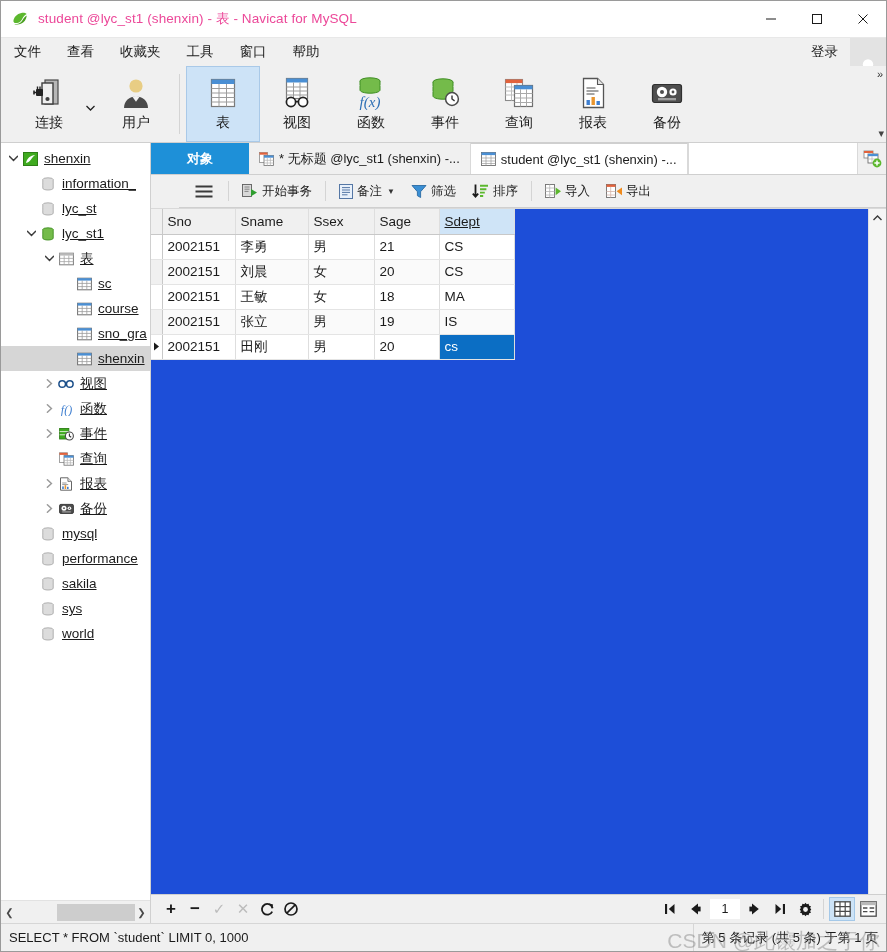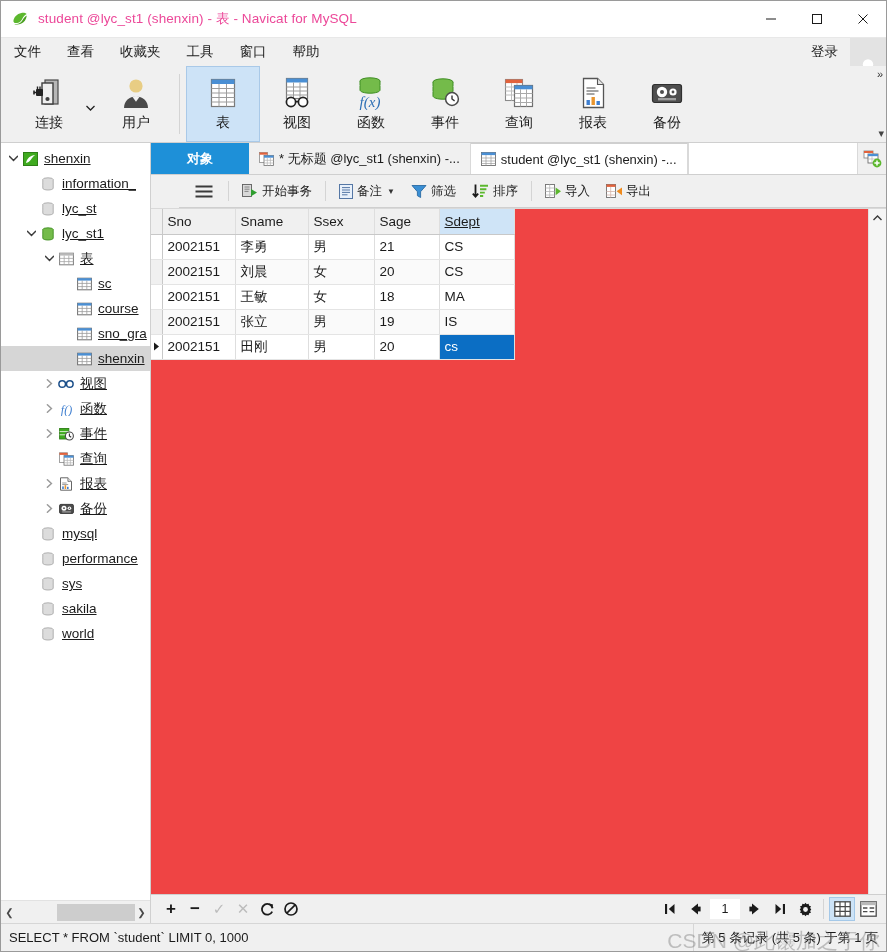--- a/index.html
+++ b/index.html
@@ -328,21 +328,21 @@
     flex: 1 1 auto;
     display: flex;
     min-height: 0;
     background: #fff;
     border-top: 1px solid #d9d9d9;
   }
   .gridwrap {
     flex: 1 1 auto;
     min-width: 0;
     overflow: hidden;
-    background: #ef4444;
+    background: #1d4ed8;
     position: relative;
   }
   table.datagrid {
     border-collapse: collapse;
     table-layout: fixed;
     font-size: 13.5px;
     background: #fff;
   }
   table.datagrid th, table.datagrid td {
     border-right: 1px solid #dedede;
@@ -918,33 +918,33 @@
           <div class="tree-row">
             <span class="tw empty" style="margin-left: 22px;"></span>
             <span class="ticon">
               <svg width="14" height="14" viewBox="0 0 14 14">
                 <ellipse cx="7" cy="2.6" rx="5.2" ry="1.8" fill="#dcdcdc" stroke="#a9a9a9" stroke-width="0.9"></ellipse>
                 <path d="M1.8 2.6v3c0 1 2.3 1.8 5.2 1.8s5.2-.8 5.2-1.8v-3" fill="#dcdcdc" stroke="#a9a9a9" stroke-width="0.9"></path>
                 <path d="M1.8 5.6v3c0 1 2.3 1.8 5.2 1.8s5.2-.8 5.2-1.8v-3" fill="#dcdcdc" stroke="#a9a9a9" stroke-width="0.9"></path>
                 <path d="M1.8 8.6v2.6c0 1 2.3 1.8 5.2 1.8s5.2-.8 5.2-1.8V8.6" fill="#dcdcdc" stroke="#a9a9a9" stroke-width="0.9"></path>
               </svg>
             </span>
-            <span class="tlabel">sys</span>
+            <span class="tlabel">sakila</span>
           </div>
           <div class="tree-row">
             <span class="tw empty" style="margin-left: 22px;"></span>
             <span class="ticon">
               <svg width="14" height="14" viewBox="0 0 14 14">
                 <ellipse cx="7" cy="2.6" rx="5.2" ry="1.8" fill="#dcdcdc" stroke="#a9a9a9" stroke-width="0.9"></ellipse>
                 <path d="M1.8 2.6v3c0 1 2.3 1.8 5.2 1.8s5.2-.8 5.2-1.8v-3" fill="#dcdcdc" stroke="#a9a9a9" stroke-width="0.9"></path>
                 <path d="M1.8 5.6v3c0 1 2.3 1.8 5.2 1.8s5.2-.8 5.2-1.8v-3" fill="#dcdcdc" stroke="#a9a9a9" stroke-width="0.9"></path>
                 <path d="M1.8 8.6v2.6c0 1 2.3 1.8 5.2 1.8s5.2-.8 5.2-1.8V8.6" fill="#dcdcdc" stroke="#a9a9a9" stroke-width="0.9"></path>
               </svg>
             </span>
-            <span class="tlabel">sakila</span>
+            <span class="tlabel">sys</span>
           </div>
           <div class="tree-row">
             <span class="tw empty" style="margin-left: 22px;"></span>
             <span class="ticon">
               <svg width="14" height="14" viewBox="0 0 14 14">
                 <ellipse cx="7" cy="2.6" rx="5.2" ry="1.8" fill="#dcdcdc" stroke="#a9a9a9" stroke-width="0.9"></ellipse>
                 <path d="M1.8 2.6v3c0 1 2.3 1.8 5.2 1.8s5.2-.8 5.2-1.8v-3" fill="#dcdcdc" stroke="#a9a9a9" stroke-width="0.9"></path>
                 <path d="M1.8 5.6v3c0 1 2.3 1.8 5.2 1.8s5.2-.8 5.2-1.8v-3" fill="#dcdcdc" stroke="#a9a9a9" stroke-width="0.9"></path>
                 <path d="M1.8 8.6v2.6c0 1 2.3 1.8 5.2 1.8s5.2-.8 5.2-1.8V8.6" fill="#dcdcdc" stroke="#a9a9a9" stroke-width="0.9"></path>
               </svg>

